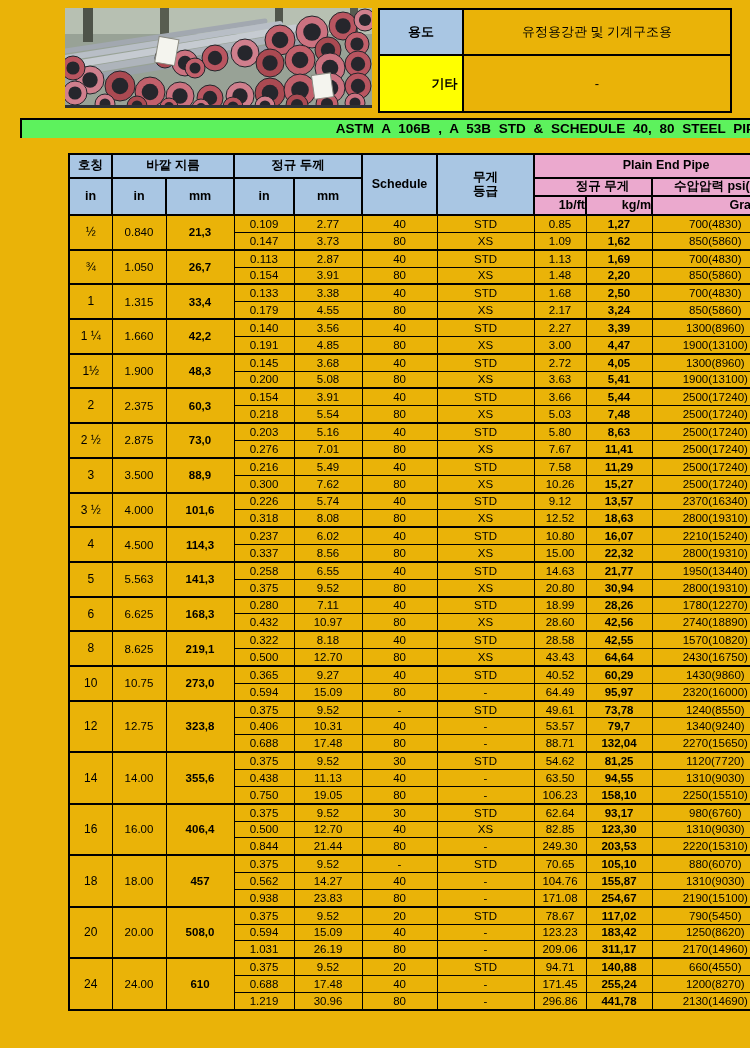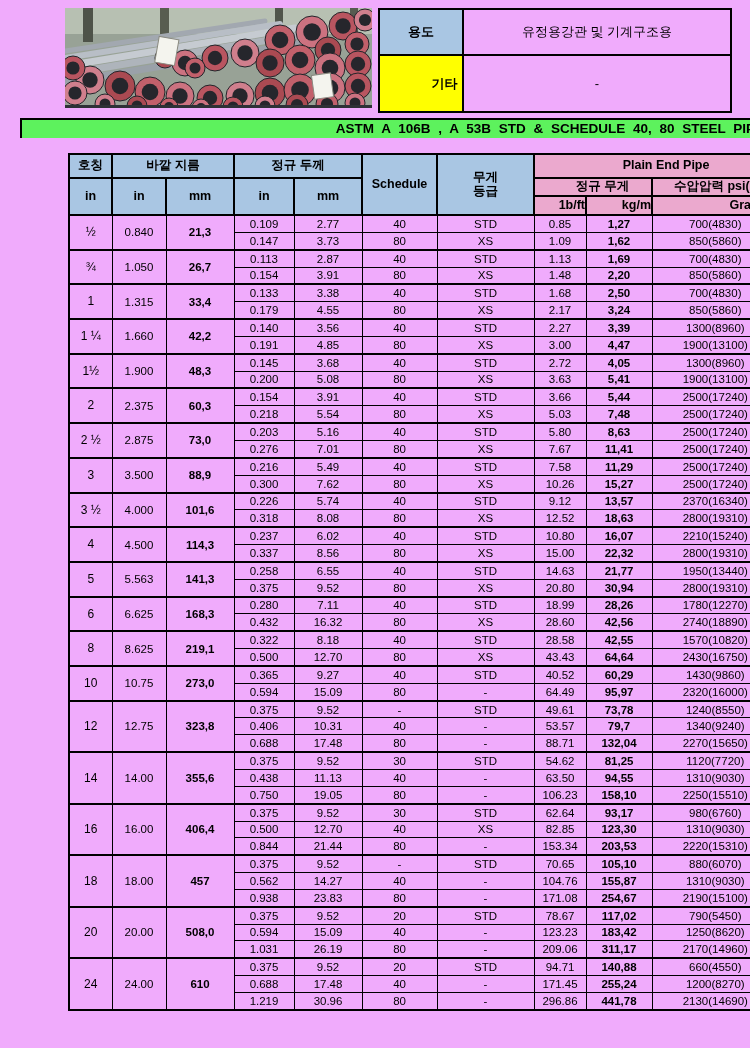--- a/index.html
+++ b/index.html
@@ -1,16 +1,16 @@
 <!DOCTYPE html>
 <html style="--blue: #a9c6e3; --pink: #eba9ce; --green: #5df25d; --yellow: #ffff00;"><head>
 <meta charset="utf-8">
 <style>
   html,body{margin:0;padding:0;background:#fff;}
-  #page{position:relative;width:750px;height:1048px;background:#f0abfc;overflow:hidden;
+  #page{position:relative;width:750px;height:1048px;background:#eab308;overflow:hidden;
         font-family:"Liberation Sans","DejaVu Sans",sans-serif;color:#000;}
 
   
   #photo{position:absolute;left:65px;top:8px;width:307px;height:100px;overflow:hidden;}
   #photo svg{display:block;}
 
   
   #info{position:absolute;left:378px;top:8px;width:354px;border-collapse:collapse;table-layout:fixed;}
   #info td{border:2px solid #000;text-align:center;vertical-align:middle;font-size:13px;}
   #info .lbl{width:80px;font-weight:bold;}
@@ -437,21 +437,21 @@
           <td>0.280</td>
           <td>7.11</td>
           <td>40</td>
           <td>STD</td>
           <td>18.99</td>
           <td class="bd">28,26</td>
           <td>1780(12270)</td>
         </tr>
         <tr>
           <td>0.432</td>
-          <td>16.32</td>
+          <td>10.97</td>
           <td>80</td>
           <td>XS</td>
           <td>28.60</td>
           <td class="bd">42,56</td>
           <td>2740(18890)</td>
         </tr>
         <tr class="gs">
           <td rowspan="2" class="szc">8</td>
           <td rowspan="2">8.625</td>
           <td rowspan="2" class="bd">219,1</td>
@@ -572,21 +572,21 @@
           <td>XS</td>
           <td>82.85</td>
           <td class="bd">123,30</td>
           <td>1310(9030)</td>
         </tr>
         <tr>
           <td>0.844</td>
           <td>21.44</td>
           <td>80</td>
           <td>-</td>
-          <td>153.34</td>
+          <td>249.30</td>
           <td class="bd">203,53</td>
           <td>2220(15310)</td>
         </tr>
         <tr class="gs">
           <td rowspan="3" class="szc">18</td>
           <td rowspan="3">18.00</td>
           <td rowspan="3" class="bd">457</td>
           <td>0.375</td>
           <td>9.52</td>
           <td>-</td>

